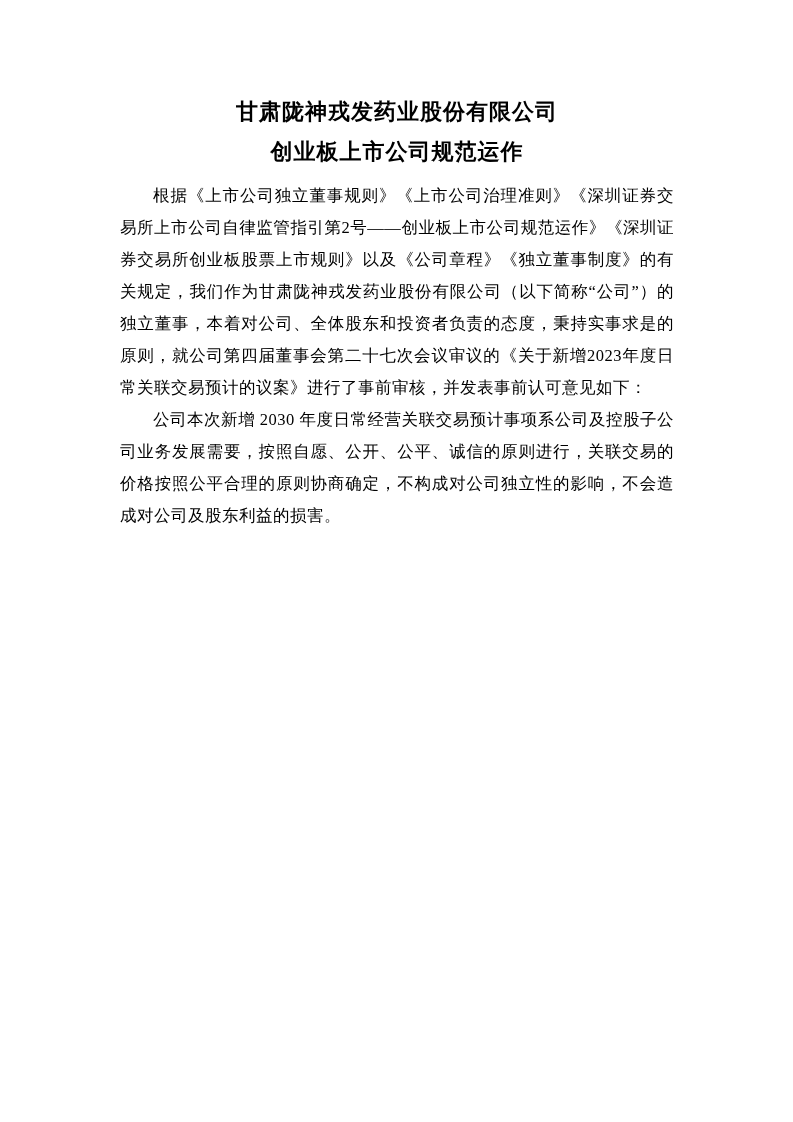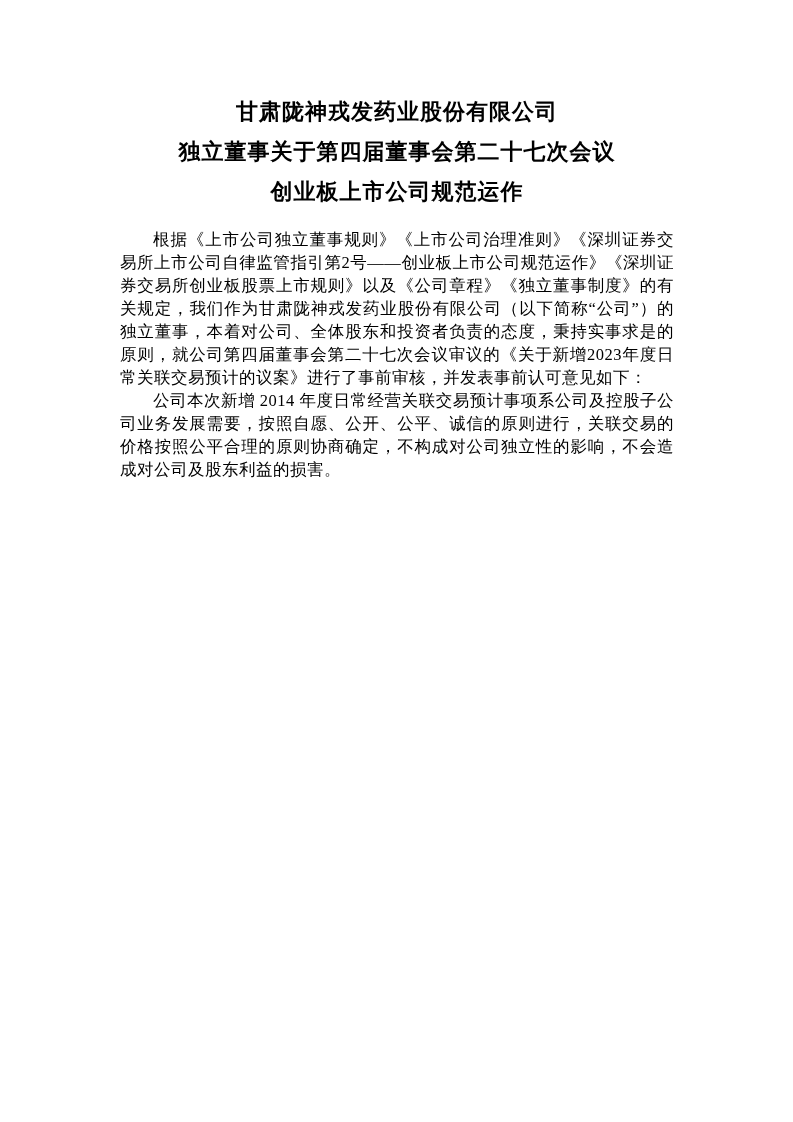--- a/index.html
+++ b/index.html
@@ -24,42 +24,41 @@
     text-align: center;
     font-weight: bold;
     font-size: 22px;
     line-height: 40px;
     letter-spacing: 1px;
   }
   .title-line {
     display: block;
   }
   .doc-body {
-    margin-top: 16px;
+    margin-top: 8px;
     font-size: 16.5px;
-    line-height: 23px;
+    line-height: 32px;
     text-align: justify;
     letter-spacing: 0.5px;
   }
   .para {
     margin: 0;
     text-indent: 2em;
   }
   .closing {
     margin-top: 26px;
     text-align: left;
   }
 </style>
 </head>
 <body>
 
 <div class="page">
   <header class="doc-title">
     <span class="title-line">甘肃陇神戎发药业股份有限公司</span>
-    <span class="title-line">独立董事关于第四届董事会第二十七次会议</span>
     <span class="title-line">创业板上市公司规范运作</span>
   </header>
 
   <main class="doc-body">
     <p class="para">根据《上市公司独立董事规则》《上市公司治理准则》《深圳证券交易所上市公司自律监管指引第2号——创业板上市公司规范运作》《深圳证券交易所创业板股票上市规则》以及《公司章程》《独立董事制度》的有关规定，我们作为甘肃陇神戎发药业股份有限公司（以下简称“公司”）的独立董事，本着对公司、全体股东和投资者负责的态度，秉持实事求是的原则，就公司第四届董事会第二十七次会议审议的《关于新增2023年度日常关联交易预计的议案》进行了事前审核，并发表事前认可意见如下：</p>
-    <p class="para">公司本次新增 2014 年度日常经营关联交易预计事项系公司及控股子公司业务发展需要，按照自愿、公开、公平、诚信的原则进行，关联交易的价格按照公平合理的原则协商确定，不构成对公司独立性的影响，不会造成对公司及股东利益的损害。</p>
+    <p class="para">公司本次新增 2030 年度日常经营关联交易预计事项系公司及控股子公司业务发展需要，按照自愿、公开、公平、诚信的原则进行，关联交易的价格按照公平合理的原则协商确定，不构成对公司独立性的影响，不会造成对公司及股东利益的损害。</p>
   </main>
 </div>
 
 </body></html>

